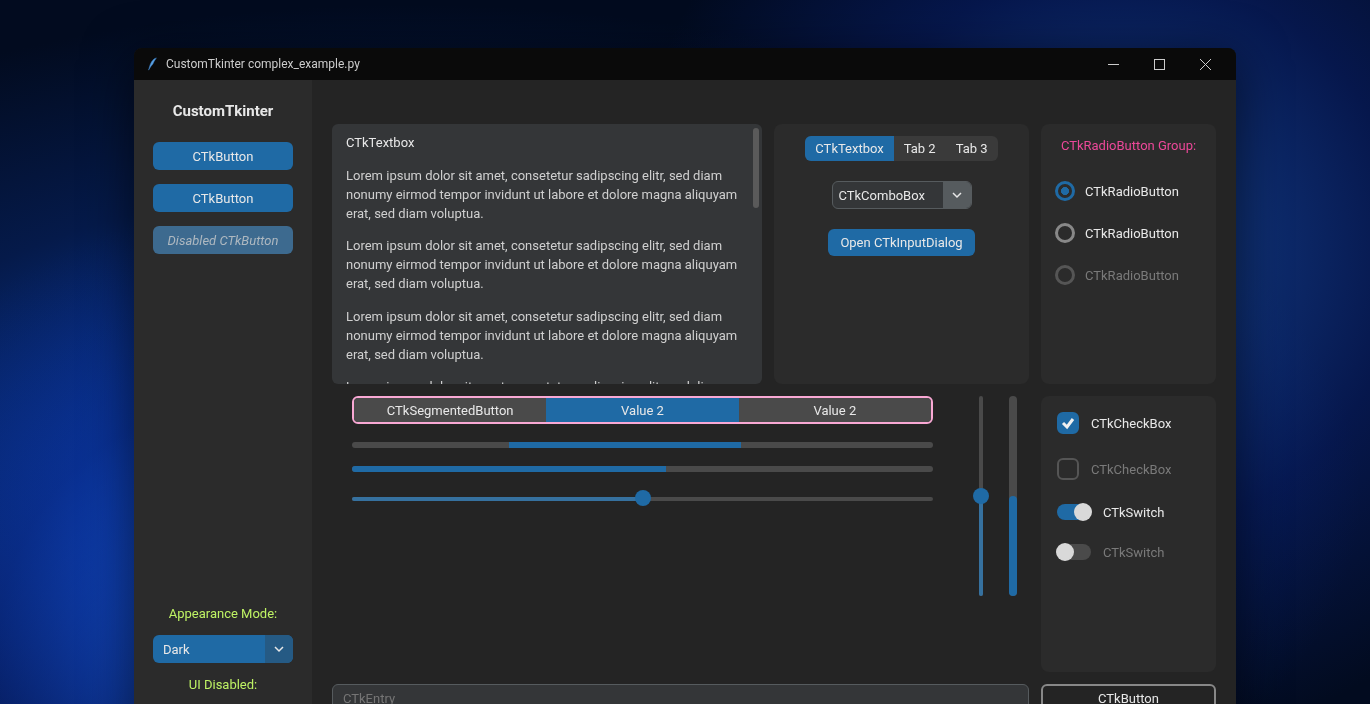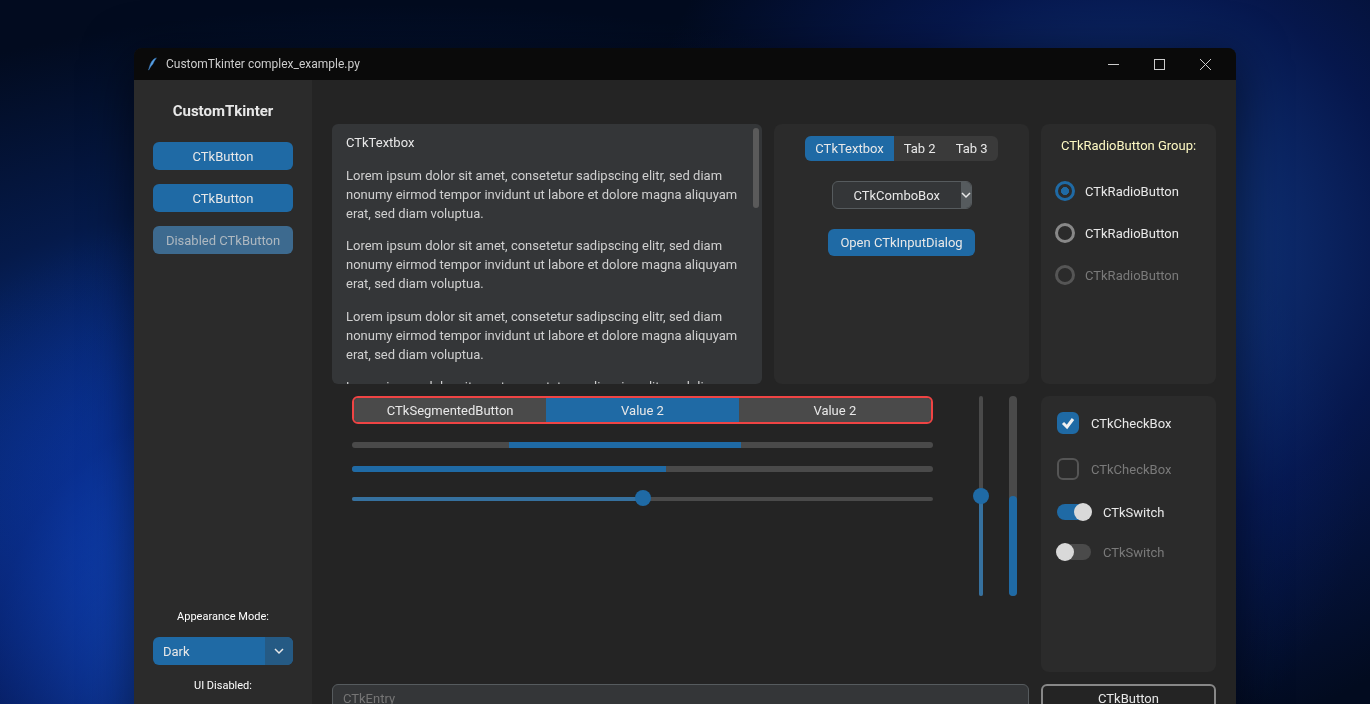--- a/index.html
+++ b/index.html
@@ -24,55 +24,55 @@
 .titlebar .feather { width:12px; height:14px; margin-right:8px; margin-left:4px; }
 .titlebar .title { flex:1; }
 .titlebar .winbtn { width:46px; height:32px; display:flex; align-items:center; justify-content:center; color:#ccc; }
 .titlebar .winbtn svg { width:11px; height:11px; }
 
 .content { flex:1; display:flex; background:#242424; padding:0; }
 
 .sidebar { width:178px; background:#2b2b2b; margin:0; display:flex; flex-direction:column; align-items:center; padding:14px; gap:14px; }
 .sidebar-title { color:#e8e8e8; font-size:15px; font-weight:700; margin-bottom:8px; margin-top:8px; }
 .ctk-btn { width:140px; height:28px; background:#1f6aa5; color:#e8e8e8; border:none; border-radius:6px; font-size:13px; cursor:pointer; }
-.ctk-btn.disabled { background:#3d6a8f; color:#aeb8c0; }
+.ctk-btn.disabled { background:#3d6a8f; color:#aeb8c0;font-style:italic; }
 .sidebar-spacer { flex:1; }
-.sidebar-label { color:#ffffff; font-size:11px; }
+.sidebar-label { color:#bef264; font-size:13px; }
 .option-menu { width:140px; height:28px; background:#1f6aa5; border-radius:6px; display:flex; align-items:center; color:#e8e8e8; font-size:13px; overflow:hidden; }
 .option-menu .val { flex:1; padding:0 10px; }
 .option-menu .arrow { width:28px; height:100%; background:#255a84; display:flex; align-items:center; justify-content:center; }
 .option-menu .arrow svg, .combobox .arrow svg { width:10px; height:10px; }
 
 .main { flex:1; display:grid; grid-template-columns: 1fr 255px 175px; grid-template-rows: 260px 1fr 44px; gap:12px; padding:20px;margin-top:24px; }
 
 .textbox-wrap { grid-column:1; grid-row:1; background:#343638; border-radius:6px; padding:10px 14px; color:#cfcfcf; font-size:13px; line-height:1.45; overflow:hidden; position:relative; }
 .textbox-wrap .scroll { position:absolute; right:3px; top:4px; width:6px; height:80px; background:#5a5a5a; border-radius:3px; }
 .textbox-wrap h4 { color:#e8e8e8; font-weight:400; font-size:13px; margin-bottom:14px; }
 .textbox-wrap p { margin-bottom:14px; }
 
 .tabview { grid-column:2; grid-row:1; background:#2b2b2b; border-radius:8px; display:flex; flex-direction:column; align-items:center; padding:12px; gap:20px; }
 .tabs { display:flex; background:#3a3a3a; border-radius:6px; overflow:hidden; font-size:13px; }
 .tabs .tab { padding:5px 10px; color:#e8e8e8; cursor:pointer; }
 .tabs .tab.active { background:#1f6aa5; }
 .combobox { width:140px; height:28px; background:#343638; border:1px solid #565b5e; border-radius:6px; display:flex; align-items:center; color:#e8e8e8; font-size:13px; overflow:hidden; }
-.combobox .val { flex:1; padding:0 21px; }
+.combobox .val { flex:1; padding:0 6px; }
 .combobox .arrow { width:28px; height:100%; background:#565b5e; display:flex; align-items:center; justify-content:center; }
 .open-dialog-btn { background:#1f6aa5; color:#e8e8e8; border:none; border-radius:6px; font-size:13px; padding:6px 12px; cursor:pointer; }
 
 .radiogroup { grid-column:3; grid-row:1; background:#2b2b2b; border-radius:8px; padding:14px; display:flex; flex-direction:column; gap:22px; }
-.radiogroup-title { color:#fef9c3; font-size:13px; text-align:center; margin-bottom:6px; }
+.radiogroup-title { color:#ec4899; font-size:13px; text-align:center; margin-bottom:6px; }
 .radio { display:flex; align-items:center; gap:10px; color:#e8e8e8; font-size:13px; }
 .radio.dimmed { color:#7a7a7a; }
 .radio .ring { width:20px; height:20px; border-radius:50%; border:3px solid #888; flex-shrink:0; }
 .radio.sel .ring { border-color:#1f6aa5; background: radial-gradient(circle, #1f6aa5 0 38%, transparent 42%); border-width:3px; }
 .radio.dimmed .ring { border-color:#555; }
 
 .mid-panel { grid-column:1/3; grid-row:2; display:flex; gap:20px; align-items:flex-start; }
 .seg-col { flex:1; display:flex; flex-direction:column; gap:18px; padding:0 20px; }
-.segmented { display:flex; background:#3a3a3a; border-radius:6px; overflow:hidden; font-size:13px; height:28px; border:2px solid #ef4444; }
+.segmented { display:flex; background:#3a3a3a; border-radius:6px; overflow:hidden; font-size:13px; height:28px; border:2px solid #f9a8d4; }
 .segmented .seg { flex:1; display:flex; align-items:center; justify-content:center; color:#e8e8e8; background:#4a4a4a; cursor:pointer; margin:0; }
 .segmented .seg:first-child { border-radius:4px 0 0 4px; }
 .segmented .seg:last-child { border-radius:0 4px 4px 0; }
 .segmented .seg.active { background:#1f6aa5; }
 .progress { height:6px; background:#4a4a4a; border-radius:3px; overflow:hidden; }
 .progress .fill { height:100%; background:#1f6aa5; }
 .progress.p1 .fill { margin-left:27%; width:40%; }
 .progress.p2 .fill { width:54%; }
 .hslider { position:relative; height:16px; }
 .hslider .track { position:absolute; top:7px; left:0; right:0; height:4px; background:#4a4a4a; border-radius:2px; }

